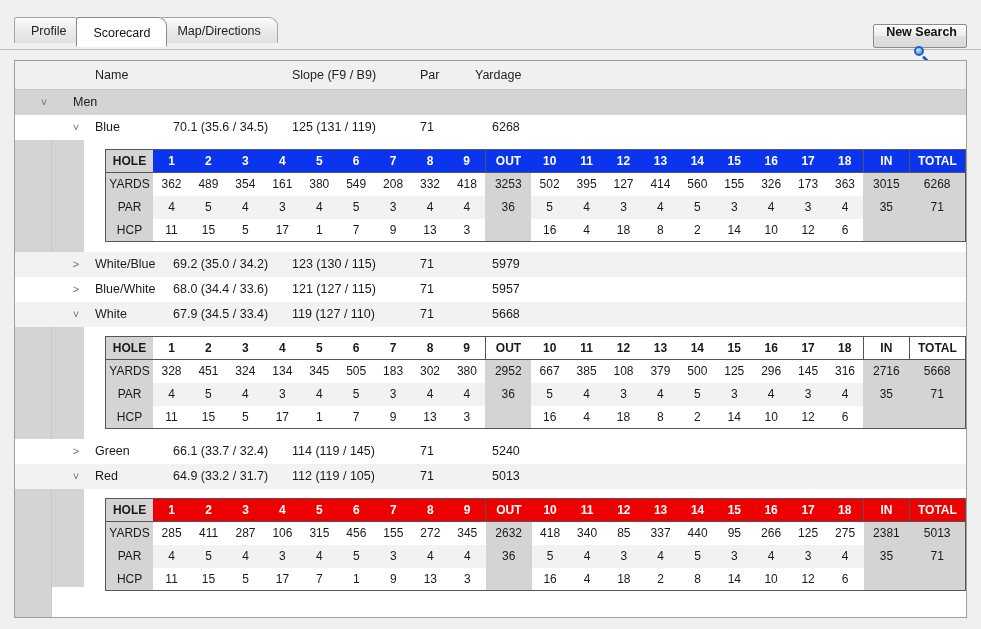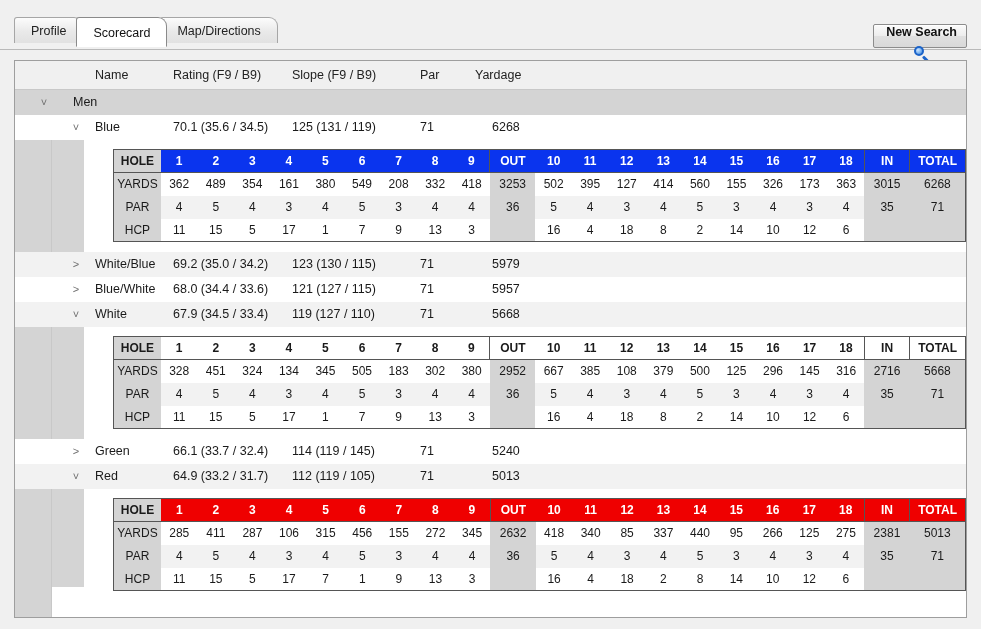--- a/index.html
+++ b/index.html
@@ -90,21 +90,21 @@
   .grow .chev{
     position:absolute;top:0;height:25px;width:18px;line-height:25px;text-align:center;
     color:#6f6f6f;font-size:11px;cursor:pointer;user-select:none;
   }
   .grow .cell{position:absolute;top:0;height:17px;line-height:25px;font-size:12.5px;color:#1a1a1a;}
 
   .grouprow{background:#d4d4d4;}
   .grouprow .cell{color:#1a1a1a;}
 
   
-  .cardwrap{position:relative;padding:9px 0 10px 12px;}
+  .cardwrap{position:relative;padding:9px 0 10px 4px;}
   table.card{
     position:relative;margin-left:86px;border-collapse:collapse;
     border:1px solid #555;background:#fff;table-layout:fixed;
   }
   table.card td{
     height:23px;text-align:center;font-size:12px;color:#1a1a1a;
     padding:0;border:none;box-sizing:border-box;
   }
   td.lbl{
     width:48px;background:#d4d4d4;text-align:left;padding-left:9px;
@@ -144,21 +144,20 @@
           <span class="handle"></span>
       </span>
     </div>
   </div>
 
   <div class="gridframe">
     <div class="gridscroll">
 
       <div class="colhead">
         <span class="h" style="left:80px">Name</span>
-        <span class="h" style="left:158px">Rating (F9 / B9)</span>
         <span class="h" style="left:277px">Slope (F9 / B9)</span>
         <span class="h" style="left:405px">Par</span>
         <span class="h" style="left:460px">Yardage</span>
       </div>
 
       <div class="gutter"></div>
       <div class="gutter2"></div>
 
       <div class="rows">
 

